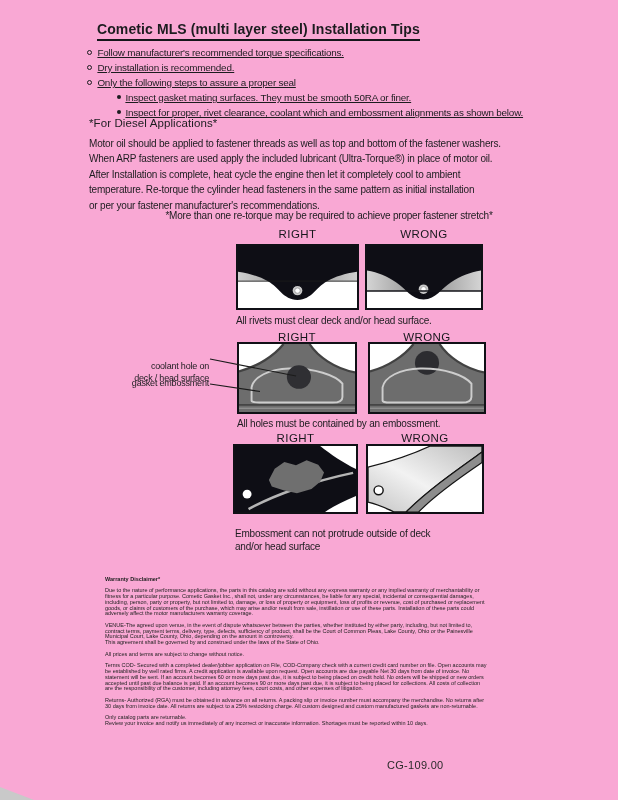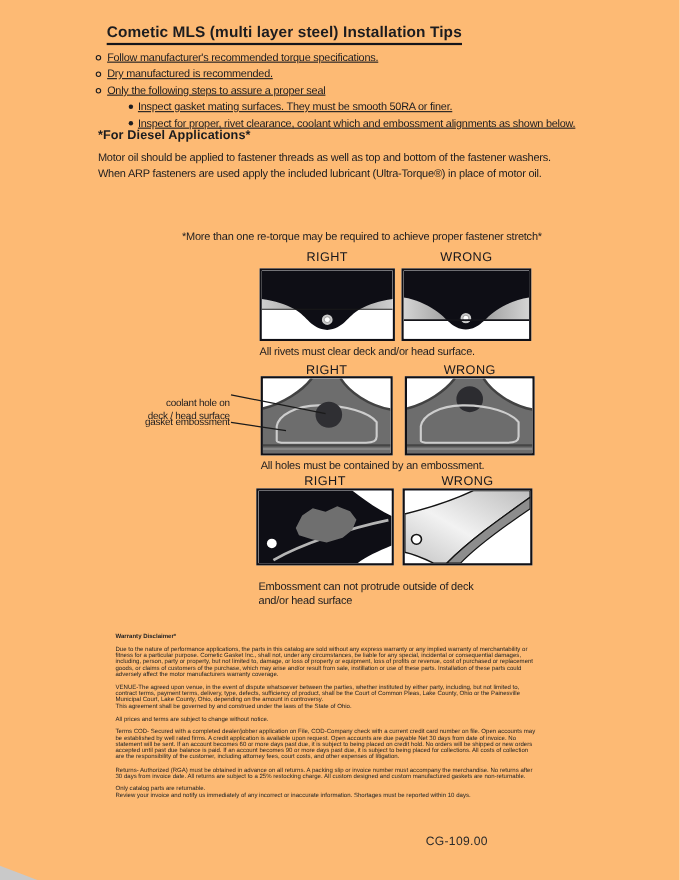--- a/index.html
+++ b/index.html
@@ -1,30 +1,30 @@
 <!DOCTYPE html>
 <html><head>
 <meta charset="utf-8">
 <style>
   html,body { margin:0; padding:0; background:#ffffff; }
   .page {
-    position:relative; width:618px; height:800px; background:#fdba74;
+    position:relative; width:618px; height:800px; background:#f9a8d4;
     font-family:"Liberation Sans", sans-serif; color:#1c1c1f; overflow:hidden;
   }
   .title {
     position:absolute; left:97px; top:21px;
     font-size:14px; font-weight:bold; letter-spacing:0.1px;
     border-bottom:2px solid #15151a; padding-bottom:2px;
   }
   .tips { position:absolute; left:87px; top:45px; font-size:9.9px; letter-spacing:-0.2px; line-height:15px; width:480px;text-decoration:underline; }
   .tip-row { display:flex; align-items:flex-start; }
   .mk-hollow { flex:none; width:3.4px; height:3.4px; border:1px solid #1c1c1f; border-radius:50%; margin:4.6px 5px 0 0; }
   .mk-solid  { flex:none; width:4.4px; height:4.4px; background:#1c1c1f; border-radius:50%; margin:4.6px 4px 0 0; }
   .subtips { margin-left:30px; }
-  .diesel-heading { position:absolute; left:89px; top:117px; font-size:11.5px; font-weight:bold; letter-spacing:0.1px; }
+  .diesel-heading { position:absolute; left:89px; top:117px; font-size:11.5px; font-weight:normal; letter-spacing:0.1px; }
   .para { position:absolute; left:89px; width:480px; font-size:10px; letter-spacing:-0.2px; line-height:15.3px; white-space:pre-line; }
   .para1 { top:136px; }
   .para2 { top:167px; }
   .para3 { top:208px;text-align:center; }
 
   .diagram-section { position:absolute; left:0; top:226px; width:554px; height:345px; }
   .dlabel { position:absolute; font-size:11.5px; letter-spacing:0.4px; color:#17171c; text-align:center; }
   .dbox { position:absolute; border:2px solid #101016; box-sizing:border-box; background:#fff; }
   .dbox svg { display:block; width:100%; height:100%; }
   .dcaption { position:absolute; font-size:10px; letter-spacing:-0.2px; line-height:13px; white-space:pre-line; }
@@ -48,41 +48,44 @@
 
   <div class="title">Cometic MLS (multi layer steel) Installation Tips</div>
 
   <div class="tips">
     <div class="tip-row">
       <span class="mk-hollow"></span>
       <span>Follow manufacturer's recommended torque specifications.</span>
     </div>
     <div class="tip-row">
       <span class="mk-hollow"></span>
-      <span>Dry manufactured is recommended.</span>
+      <span>Dry installation is recommended.</span>
     </div>
     <div class="tip-row">
       <span class="mk-hollow"></span>
       <span>Only the following steps to assure a proper seal</span>
     </div>
     <div class="subtips">
       <div class="tip-row">
         <span class="mk-solid"></span>
         <span>Inspect gasket mating surfaces.  They must be smooth 50RA or finer.</span>
       </div>
       <div class="tip-row">
         <span class="mk-solid"></span>
         <span>Inspect for proper, rivet clearance, coolant which and embossment alignments as shown below.</span>
       </div>
     </div>
   </div>
 
   <div class="diesel-heading">*For Diesel Applications*</div>
   <div class="para para1">Motor oil should be applied to fastener threads as well as top and bottom of the fastener washers.
 When ARP fasteners are used apply the included lubricant (Ultra-Torque®) in place of motor oil.</div>
+  <div class="para para2">After Installation is complete, heat cycle the engine then let it completely cool to ambient
+temperature. Re-torque the cylinder head fasteners in the same pattern as initial installation
+or per your fastener manufacturer's recommendations.</div>
   <div class="para para3">*More than one re-torque may be required to achieve proper fastener stretch*</div>
 
   <div class="diagram-section">
 
     <div class="dlabel" style="left:236px; top:2px; width:123px;">RIGHT</div>
     <div class="dlabel" style="left:365px; top:2px; width:118px;">WRONG</div>
 
     <div class="dbox" style="left:236px; top:18px; width:123px; height:66px;">
       <svg viewBox="0 0 123 66" preserveAspectRatio="none">
         <defs>

